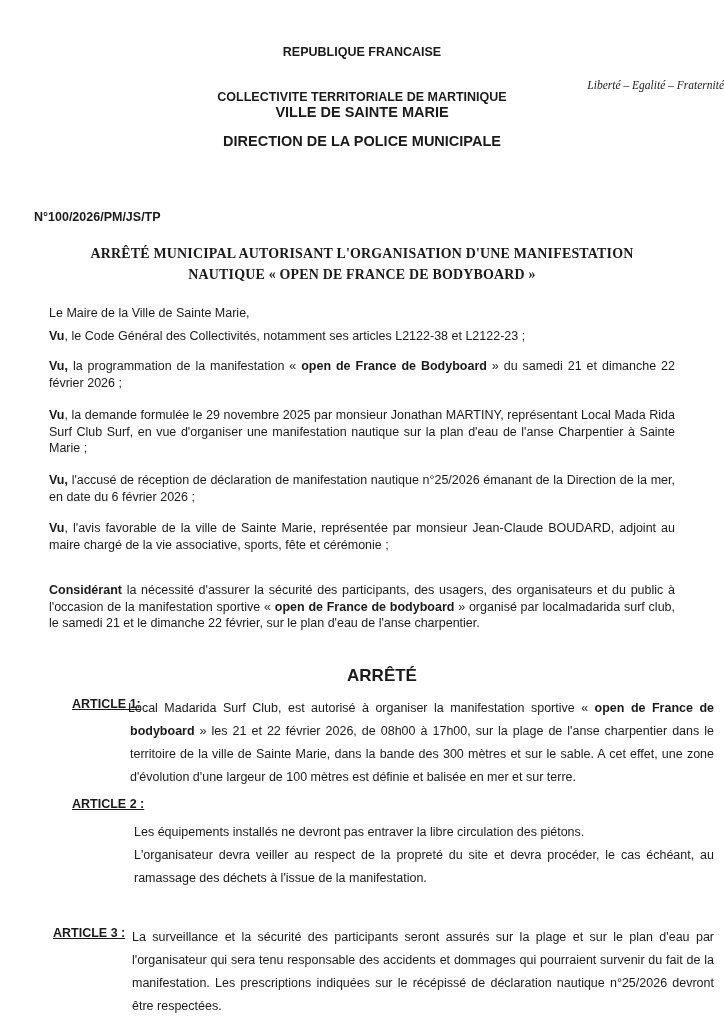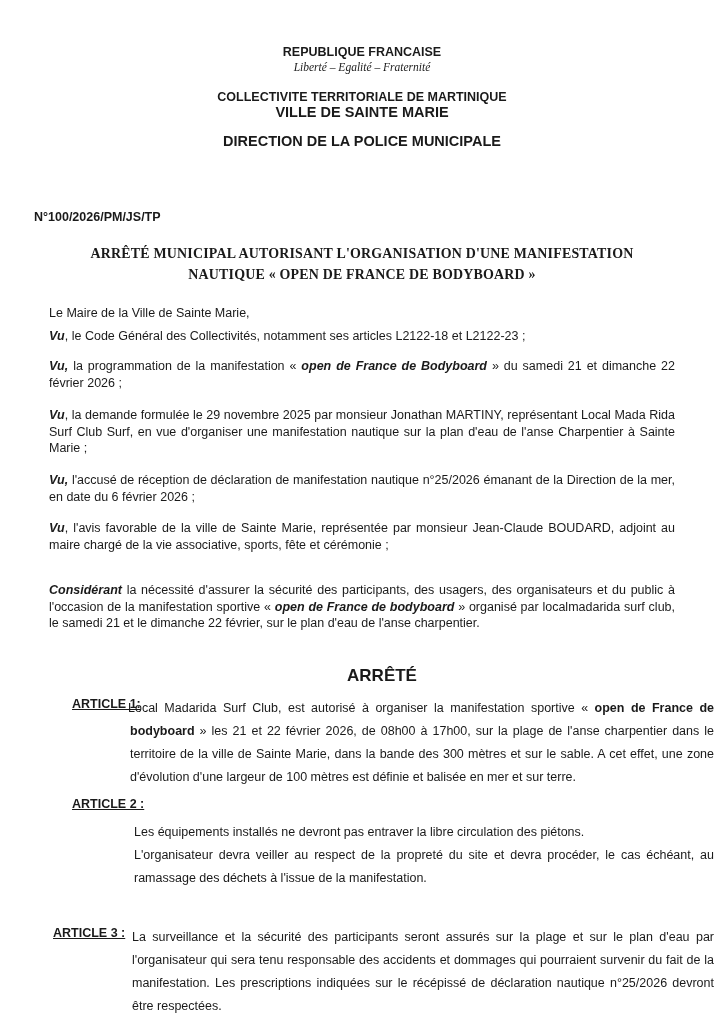--- a/index.html
+++ b/index.html
@@ -13,48 +13,48 @@
   .motto { font-family: "Liberation Serif", serif; font-style: italic; font-size: 11.5px; }
   .ref { font-weight: bold; font-size: 12.5px; }
   .title {
     font-family: "Liberation Serif", serif; font-weight: bold; font-size: 15px;
     letter-spacing: 0.2px; line-height: 21px; text-align: center;
     transform: scaleX(0.93); transform-origin: center;
   }
   .para {
     font-size: 12.5px; line-height: 16.5px; text-align: justify;
   }
-  .para b { font-weight: bold; font-style: italic; }
+  .para b { font-weight: bold; }
   .arrete-h {
     font-family: Liberation Sans, sans-serif; font-weight: bold; font-size: 17px; padding-left: 20px;
   }
   .art-label {
     font-weight: bold; font-size: 12.5px; text-decoration: underline; white-space: nowrap; margin-left: 28px;
   }
   .art-body { font-size: 12.5px; line-height: 23px; text-align: justify; }
 </style>
 </head>
 <body>
 
 <div class="abs center hdr-bold" style="top:45px;font-size:12.5px;">REPUBLIQUE FRANCAISE</div>
-<div class="abs center motto" style="top:61px;">Liberté – Egalité – Fraternité</div>
+<div class="abs center motto" style="top:79px;text-align:right;">Liberté – Egalité – Fraternité</div>
 <div class="abs center hdr-bold" style="top:90px;font-size:12.5px;">COLLECTIVITE TERRITORIALE DE MARTINIQUE</div>
 <div class="abs center hdr-bold" style="top:104px;font-size:14.5px;">VILLE DE SAINTE MARIE</div>
 <div class="abs center hdr-bold" style="top:133px;font-size:14.5px;">DIRECTION DE LA POLICE MUNICIPALE</div>
 
 <div class="abs ref" style="top:210px;left:34px;text-align:right;">N°100/2026/PM/JS/TP</div>
 
 <div class="abs center title" style="top:243px;">
   <div>ARRÊTÉ MUNICIPAL AUTORISANT L'ORGANISATION D'UNE MANIFESTATION</div>
   <div>NAUTIQUE « OPEN DE FRANCE DE BODYBOARD »</div>
 </div>
 
 <div class="abs para" style="top:305px;left:49px;width:626px;">Le Maire de la Ville de Sainte Marie,</div>
 
-<div class="abs para" style="top:328px;left:49px;width:626px;"><b>Vu</b><span>, le Code Général des Collectivités, notamment ses articles  L2122-18 et L2122-23 ;</span></div>
+<div class="abs para" style="top:328px;left:49px;width:626px;"><b>Vu</b><span>, le Code Général des Collectivités, notamment ses articles  L2122-38 et L2122-23 ;</span></div>
 
 <div class="abs para" style="top:358px;left:49px;width:626px;"><b>Vu,</b><span> la programmation de la manifestation « </span><b>open de France de Bodyboard</b><span> » du samedi 21 et dimanche 22 février 2026 ;</span></div>
 
 <div class="abs para" style="top:407px;left:49px;width:626px;"><b>Vu</b><span>, la demande formulée le 29 novembre 2025 par monsieur Jonathan MARTINY, représentant Local Mada Rida Surf Club Surf, en vue d'organiser une manifestation nautique sur la plan d'eau de l'anse Charpentier à Sainte Marie ;</span></div>
 
 <div class="abs para" style="top:472px;left:49px;width:626px;"><b>Vu,</b><span> l'accusé de réception de déclaration de manifestation nautique n°25/2026 émanant de la Direction de la mer, en date du 6 février 2026 ;</span></div>
 
 <div class="abs para" style="top:520px;left:49px;width:626px;"><b>Vu</b><span>, l'avis favorable de la ville de Sainte Marie, représentée par monsieur Jean-Claude BOUDARD, adjoint au maire chargé de la vie associative, sports, fête et cérémonie ;</span></div>
 
 <div class="abs para" style="top:582px;left:49px;width:626px;"><b>Considérant</b><span> la nécessité d'assurer la sécurité des participants, des usagers, des organisateurs et du public à l'occasion de la manifestation sportive « </span><b>open de France de bodyboard</b><span> » organisé par localmadarida surf club, le samedi 21 et le dimanche 22 février, sur le plan d'eau de l'anse charpentier.</span></div>

